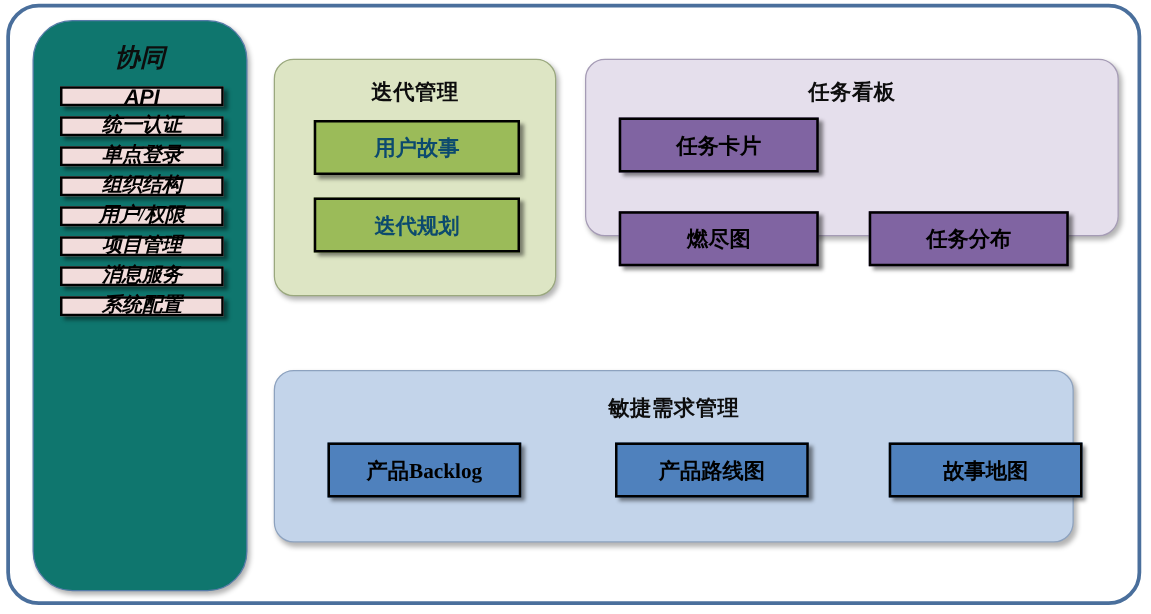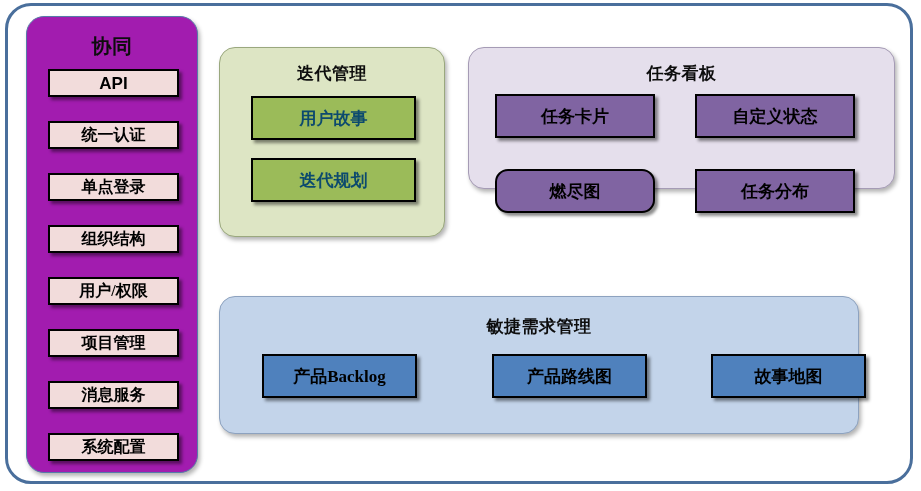--- a/index.html
+++ b/index.html
@@ -51,38 +51,39 @@
     color: #0d0d0d;
     letter-spacing: 0.5px;
   }
 
   
   #sidebar-panel {
     left: 26px;
     top: 16px;
     width: 172px;
     height: 457px;
-    background: #a21caf;
+    background: #0f766e;
     border: 1.6px solid #567ba8;
-    border-radius: 18px;
+    border-radius: 32px;
+    font-style: italic;
   }
   #sidebar-title {
     top: 16px;
     font-size: 20px;
   }
   .sidebar-list {
     position: absolute;
     left: 21px;
     top: 52px;
     width: 131px;
   }
   .sidebar-item {
     position: relative;
-    height: 28px;
-    margin-bottom: 24px;
+    height: 16px;
+    margin-bottom: 8px;
     background: #f2dcdb;
     border: 2.5px solid #000000;
     box-sizing: border-box;
     display: flex;
     align-items: center;
     justify-content: center;
     box-shadow: 3px 3px 3px rgba(0,0,0,0.45);
     font-family: "Liberation Serif", "DejaVu Serif", serif;
     font-size: 16px;
     font-weight: bold;
@@ -151,21 +152,21 @@
     align-items: center;
     justify-content: center;
     box-shadow: 3px 3px 3px rgba(0,0,0,0.45);
     font-family: "Liberation Serif", "DejaVu Serif", serif;
     font-size: 17px;
     font-weight: bold;
     color: #000000;
   }
   #purple-box-0 { left: 26px;  top: 46px; }
   #purple-box-1 { left: 226px; top: 46px; }
-  #purple-box-2 { left: 26px;  top: 121px; border-radius: 13px; }
+  #purple-box-2 { left: 26px;  top: 121px; }
   #purple-box-3 { left: 226px; top: 121px; }
 
   
   #agile-panel {
     left: 219px;
     top: 296px;
     width: 640px;
     height: 138px;
     background: #c3d4ea;
     border-color: #8da2bf;
@@ -243,23 +244,20 @@
       <span>迭代规划</span>
     </div>
   </div>
 
   <div class="panel" id="taskboard-panel">
     <div class="panel-title" id="taskboard-title">任务看板</div>
 
     <div class="purple-box" id="purple-box-0">
       <span>任务卡片</span>
     </div>
-    <div class="purple-box" id="purple-box-1">
-      <span>自定义状态</span>
-    </div>
     <div class="purple-box" id="purple-box-2">
       <span>燃尽图</span>
     </div>
     <div class="purple-box" id="purple-box-3">
       <span>任务分布</span>
     </div>
   </div>
 
   <div class="panel" id="agile-panel">
     <div class="panel-title" id="agile-title">敏捷需求管理</div>

